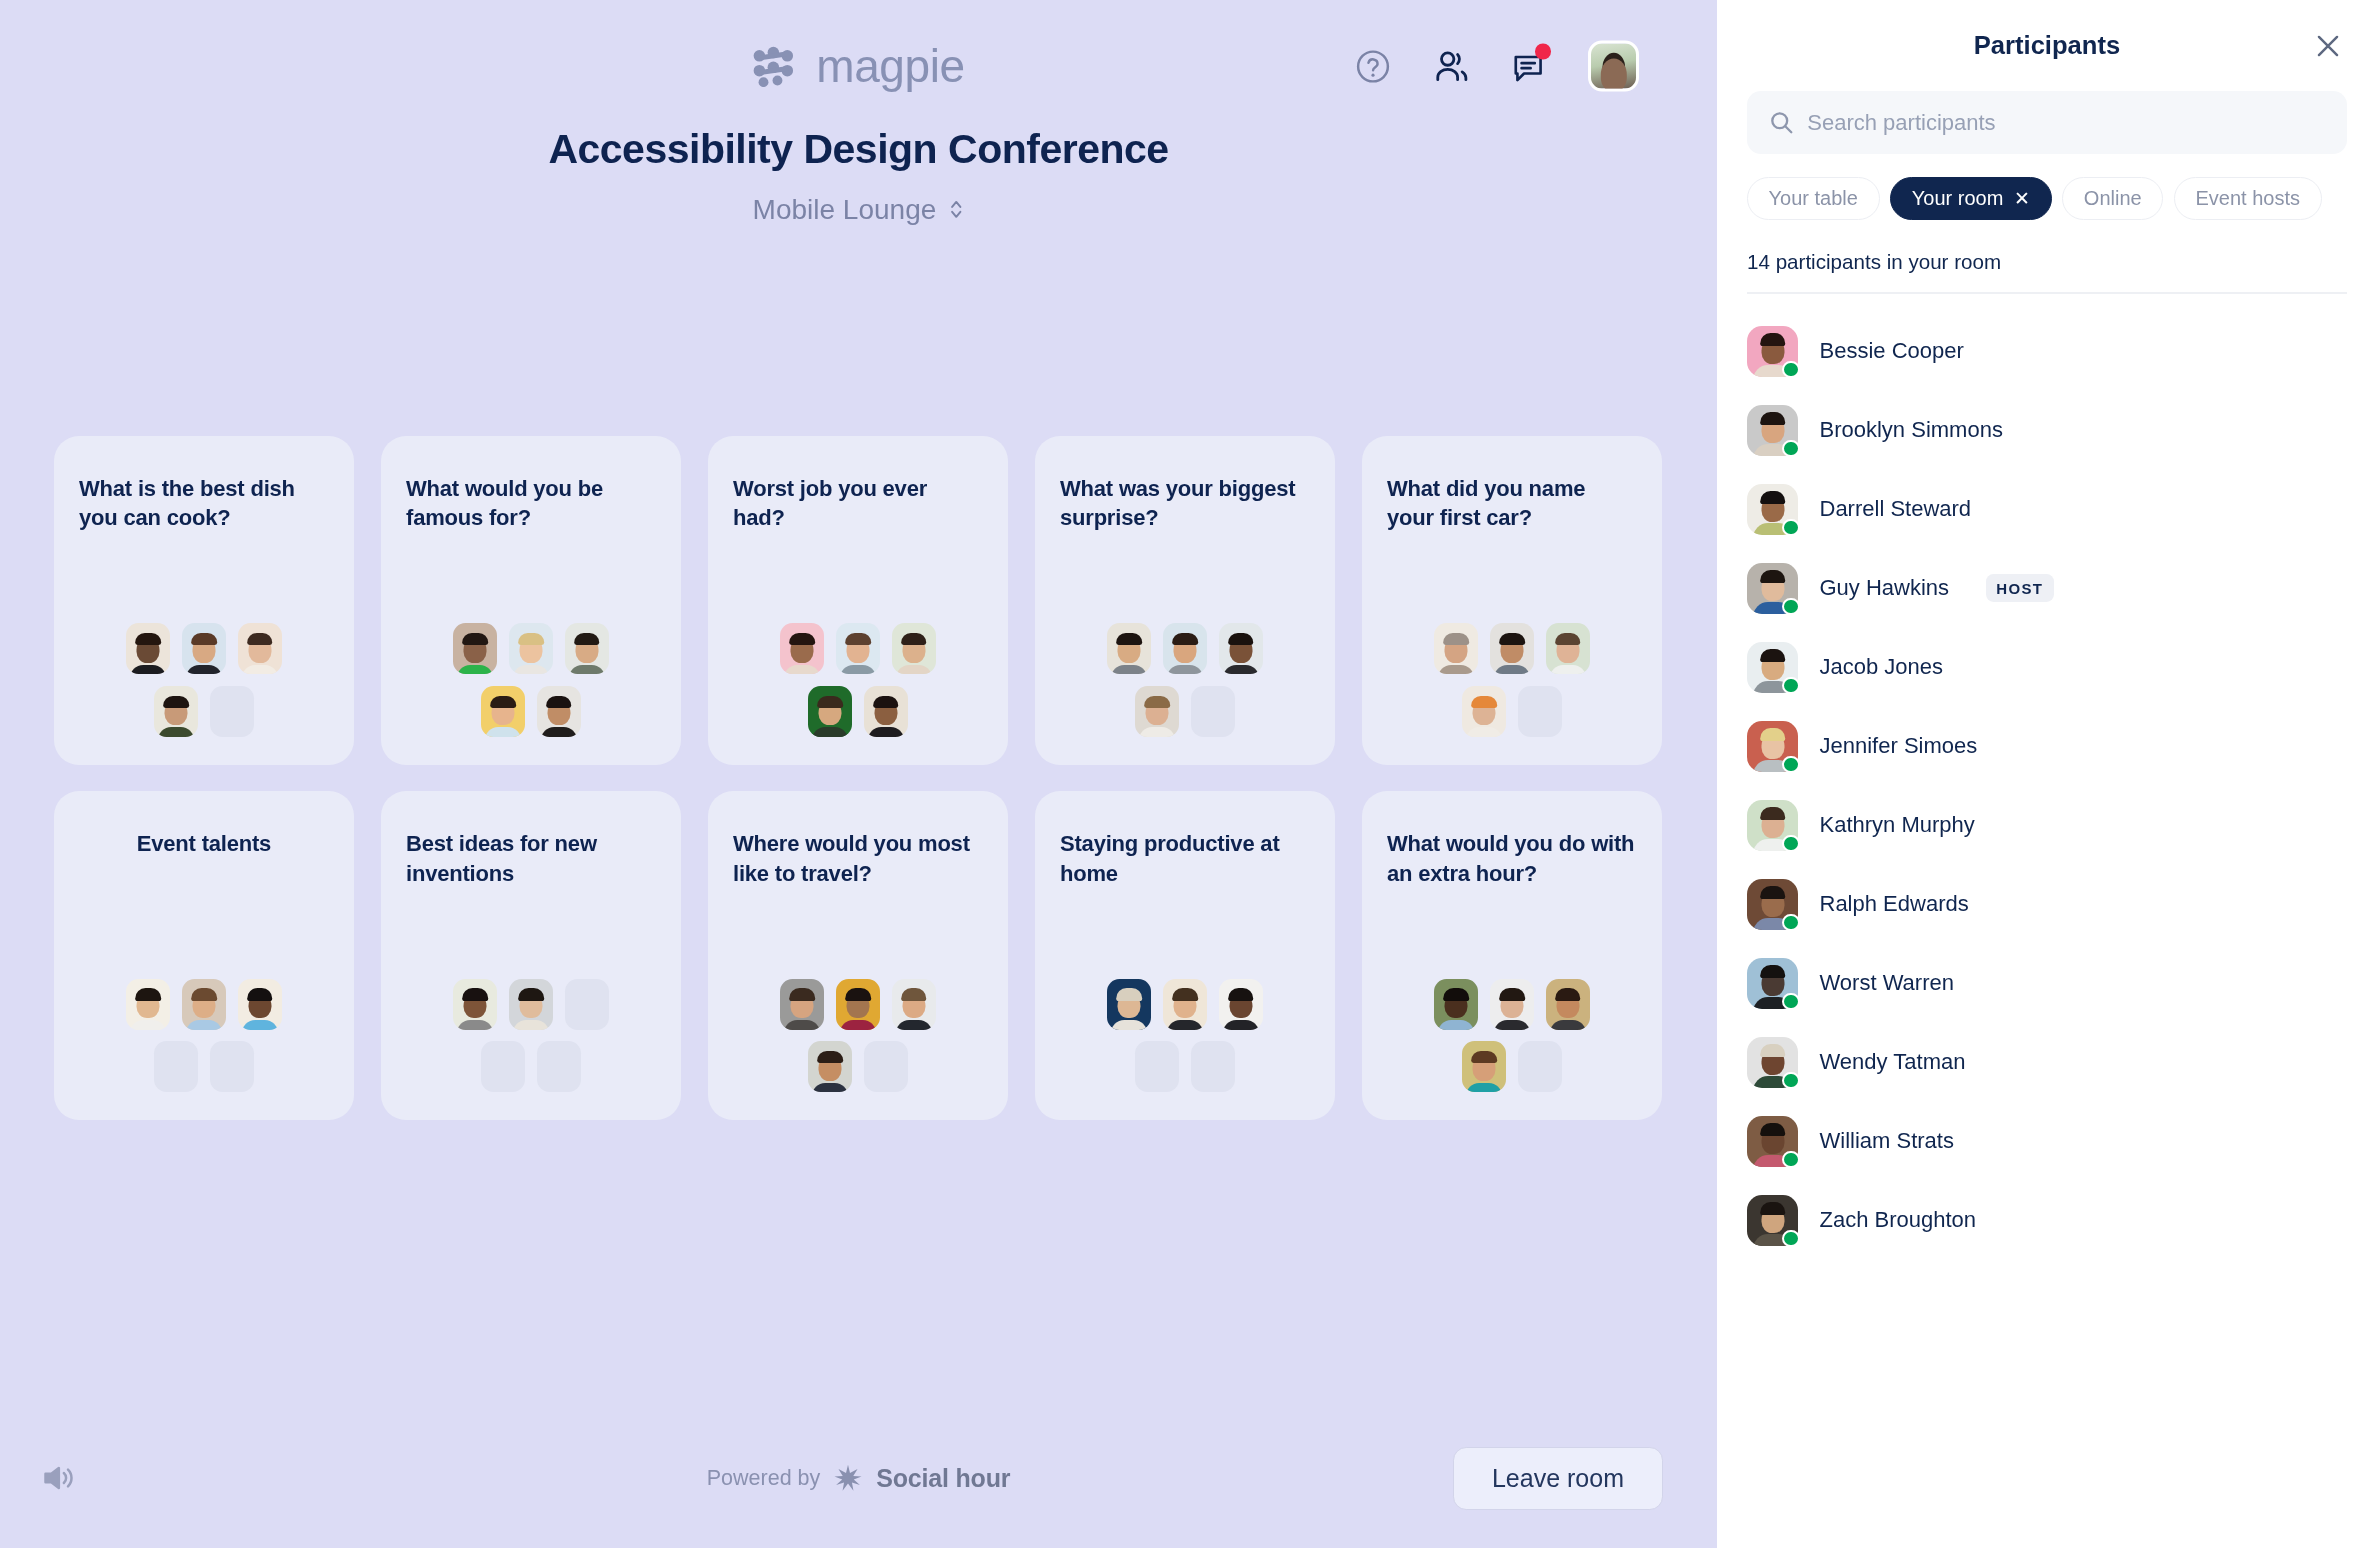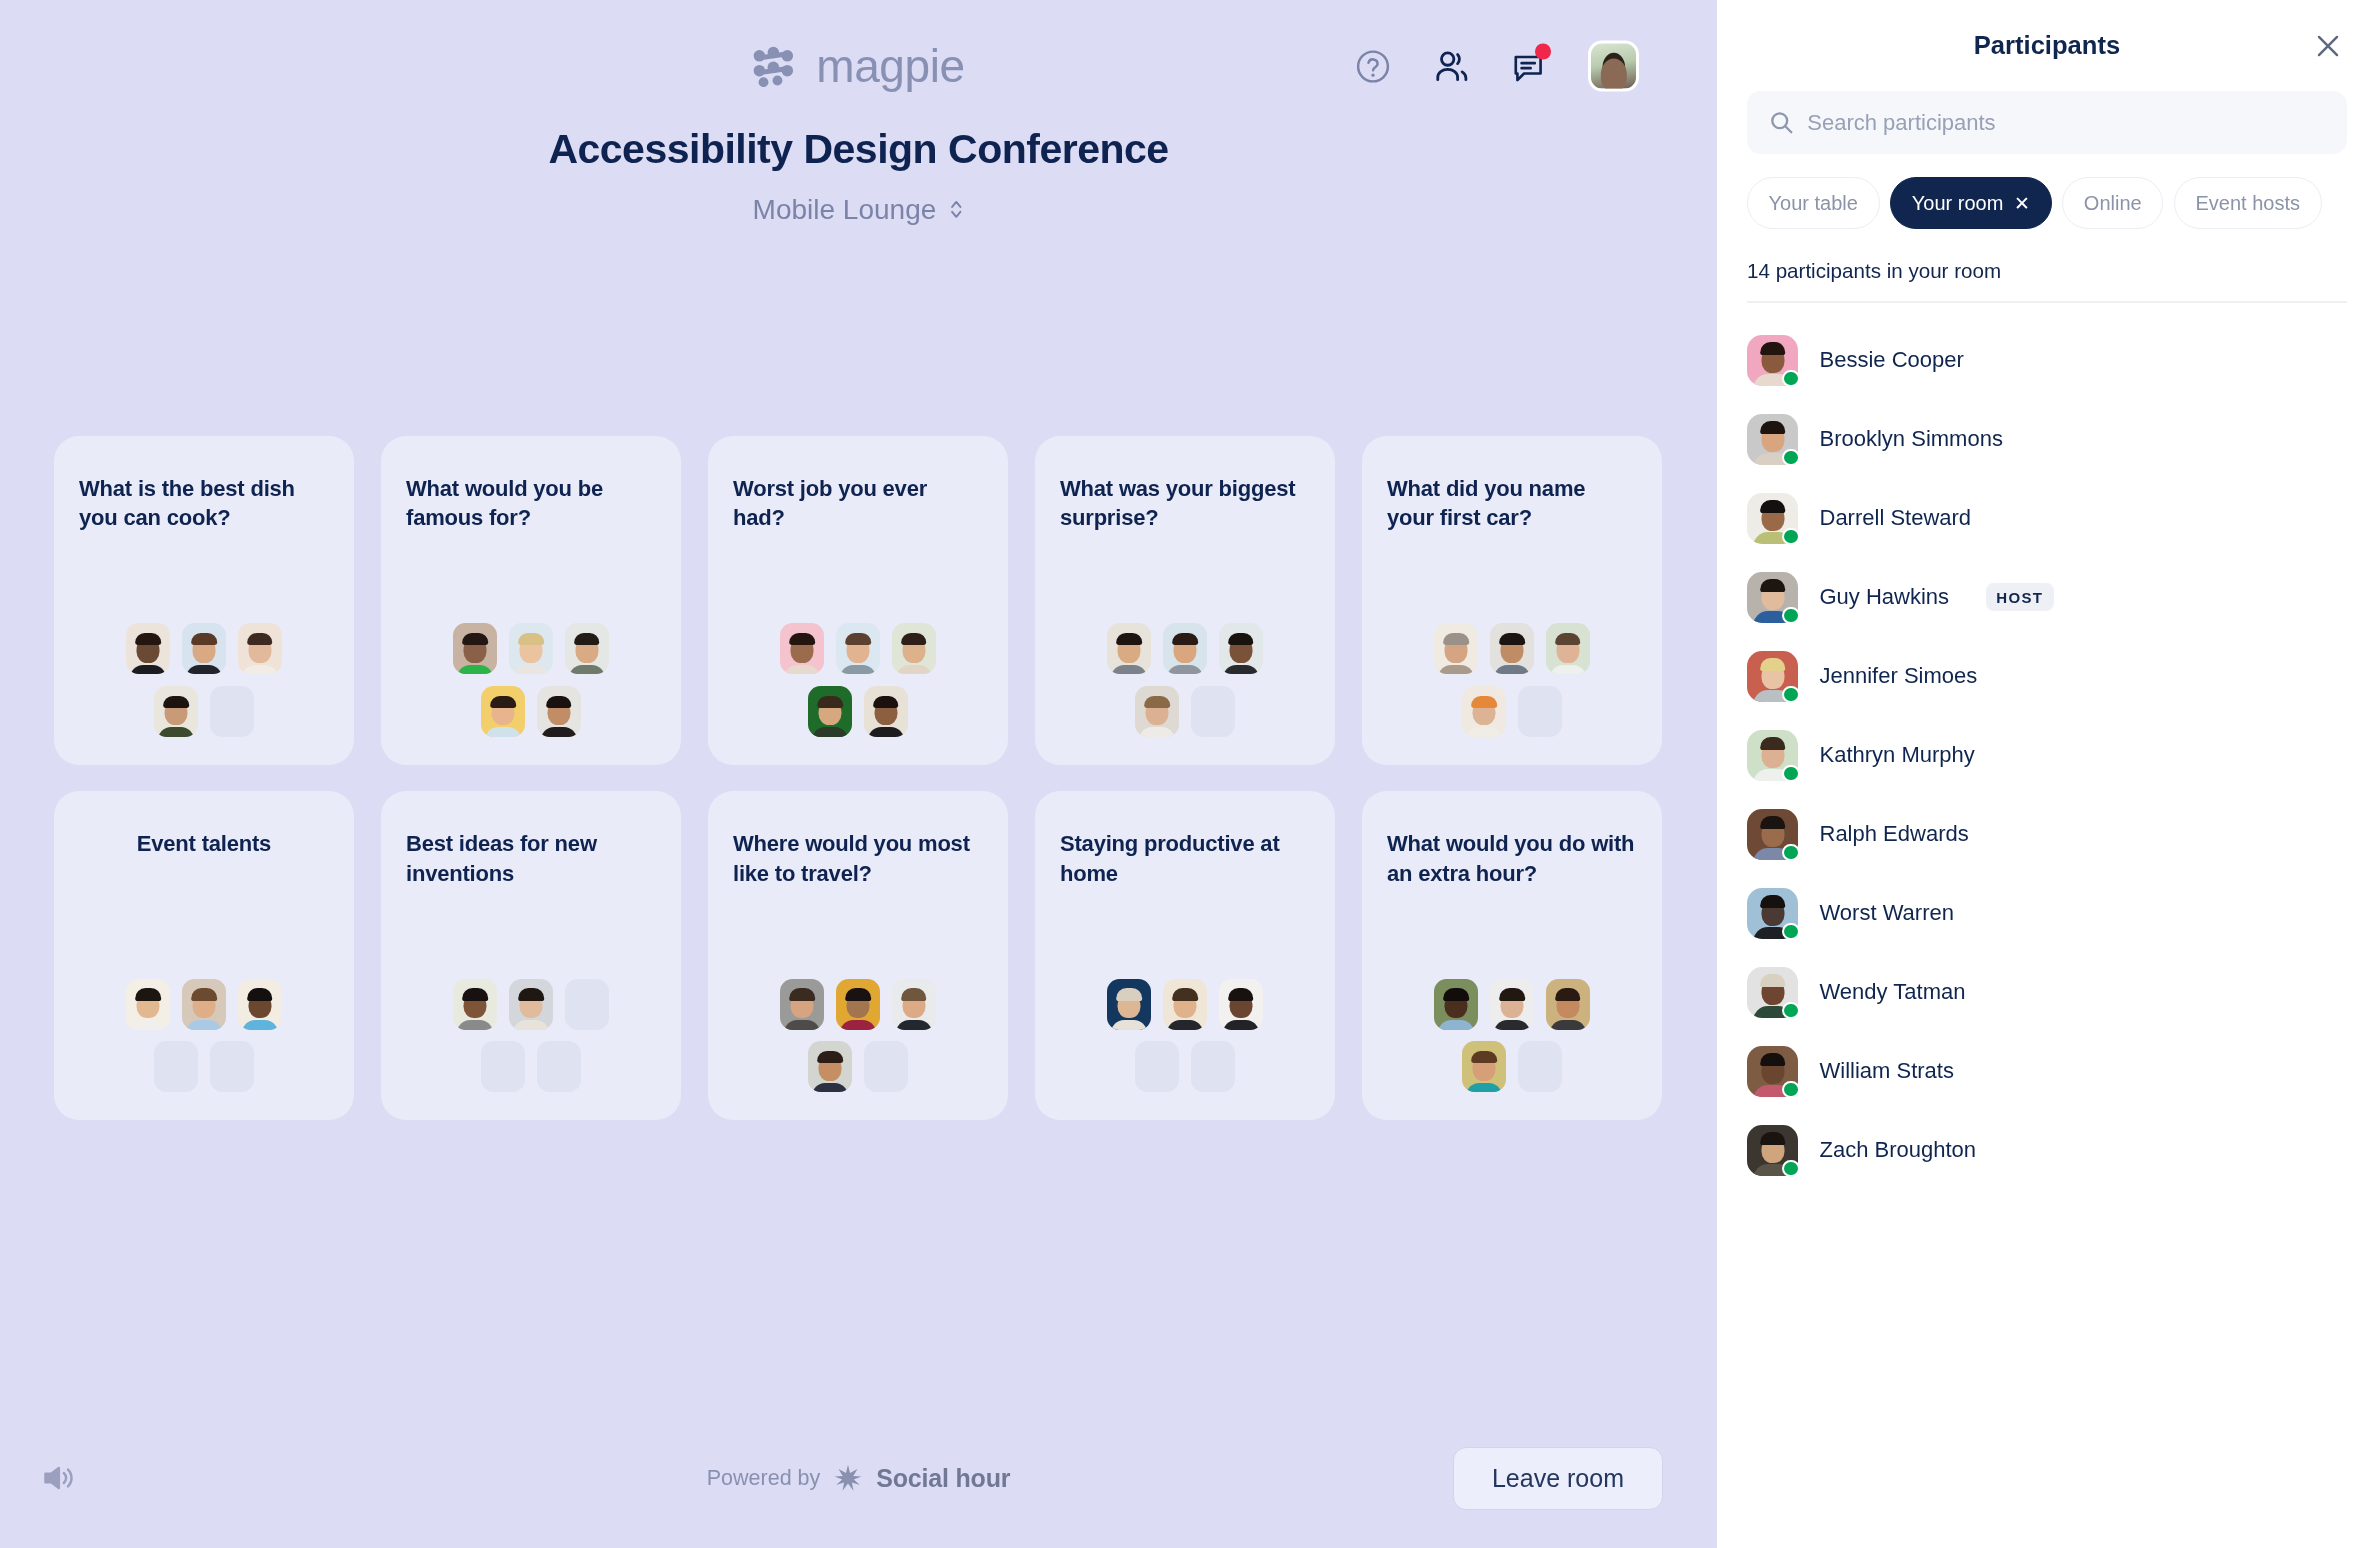--- a/index.html
+++ b/index.html
@@ -166,21 +166,21 @@
   #search-icon { width: 25.6px; height: 25.6px; flex: 0 0 25.6px; }
   #search-input {
     border: 0; background: transparent; outline: none;
     font-size: 22px; color: #10264f; width: 100%;
     font-family: inherit;
   }
   #search-input::placeholder { color: #97a0b5; }
 
   #chips { display: flex; gap: 10.7px; padding: 23px 30px 0; }
   .chip {
-    border-radius: 825px; height: 52px; padding: 0 20.6px;
+    border-radius: 825px; height: 43px; padding: 0 20.6px;
     display: inline-flex; align-items: center; gap: 10.7px;
     font-size: 20px; cursor: pointer;
     background: #fff; color: #8b93a8; border: 1.7px solid #eceef3;
     white-space: nowrap;
   }
   .chip.active {
     background: #10264f; color: #fff; border-color: #10264f; font-weight: 400;
   }
   .chip-x { font-size: 19px; line-height: 1; }
 
@@ -729,20 +729,31 @@
             <span class="ahead" style="background:#e0bb9c"></span>
             <span class="ahair" style="background:#1d1510"></span>
           </span>
           <span class="dot"></span>
         </div>
         <span class="pname">Guy Hawkins</span>
         <span class="host-badge">HOST</span>
       </div>
       <div class="prow">
         <div class="pav">
+          <span class="clip" style="background:#e9eef0">
+            <span class="abody" style="background:#8d959b"></span>
+            <span class="ahead" style="background:#d8ab80"></span>
+            <span class="ahair" style="background:#1b1310"></span>
+          </span>
+          <span class="dot"></span>
+        </div>
+        <span class="pname">Jacob Jones</span>
+      </div>
+      <div class="prow">
+        <div class="pav">
           <span class="clip" style="background:#c9604f">
             <span class="abody" style="background:#b9bfc2"></span>
             <span class="ahead" style="background:#e8c3a4"></span>
             <span class="ahair" style="background:#e3d08a"></span>
           </span>
           <span class="dot"></span>
         </div>
         <span class="pname">Jennifer Simoes</span>
       </div>
       <div class="prow">

